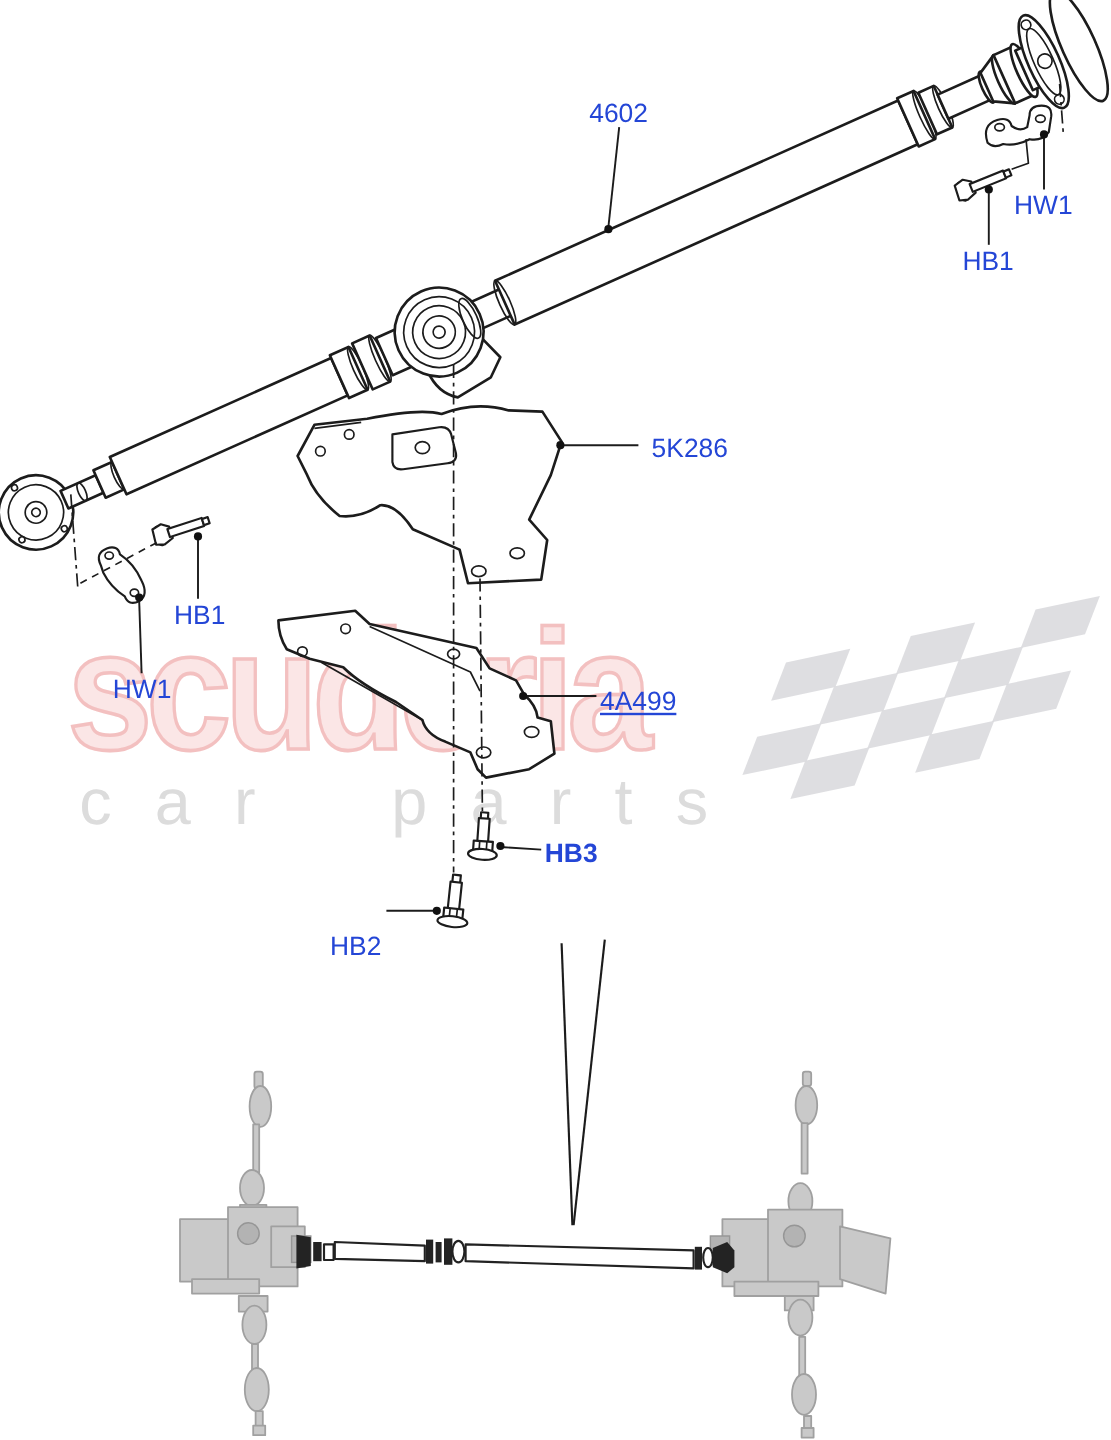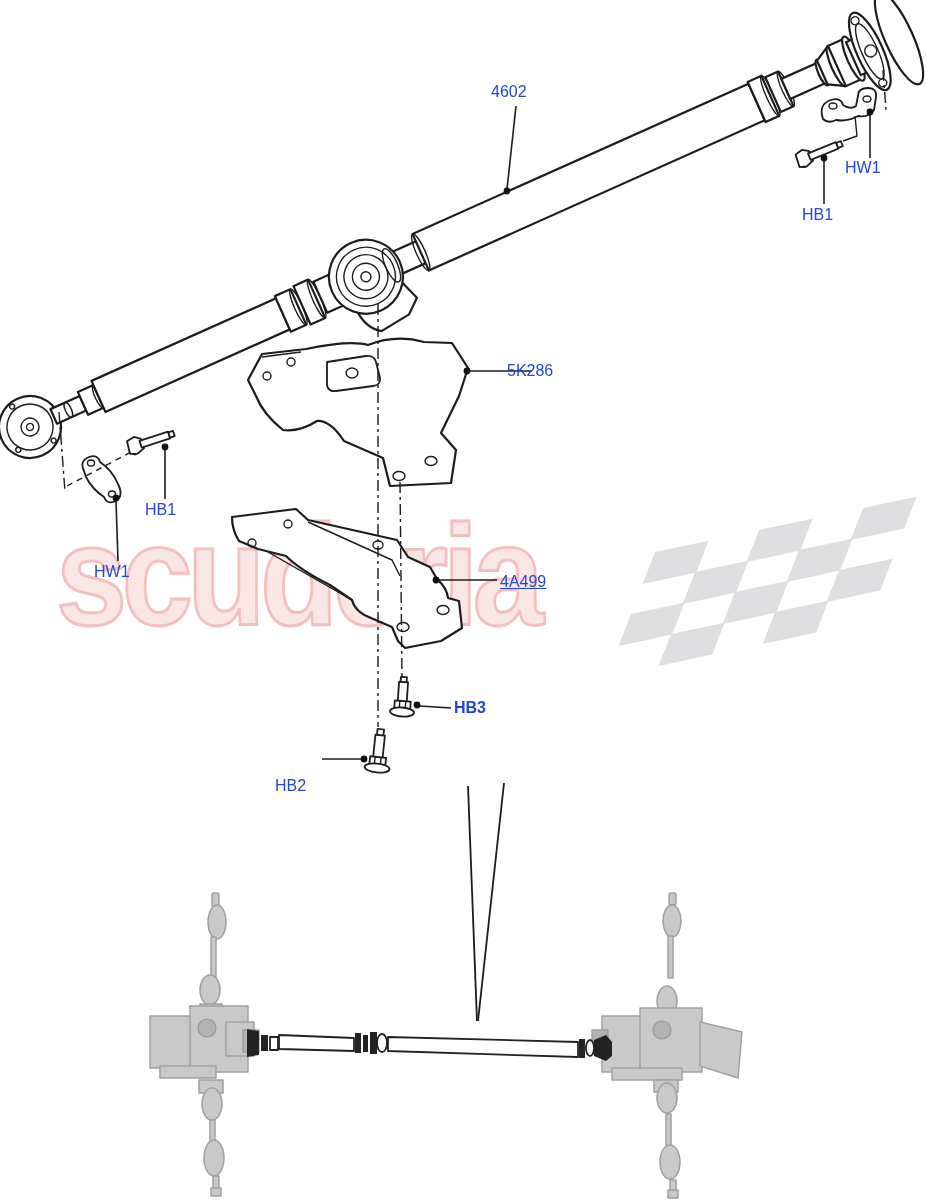--- a/index.html
+++ b/index.html
@@ -14,21 +14,21 @@
     text-shadow:0 0 1px #f3c0c0;
     transform:scaleX(.90); transform-origin:left top; white-space:nowrap;
   }
   .wm-tagline {
     position:absolute; left:66px; top:642px; z-index:0;
     font-size:54px; line-height:1; color:#dcdcdc;
     letter-spacing:36px; word-spacing:26px; white-space:nowrap;
   }
   svg.art { position:absolute; left:0; top:0; z-index:1; }
   .plabel {
-    position:absolute; z-index:2; font-size:16px; line-height:1;
+    position:absolute; z-index:2; font-size:22px; line-height:1;
     color:#2446d6; white-space:nowrap;
   }
   .s2 { fill:#fff; stroke:#1c1c1c; stroke-width:2.2; stroke-linejoin:round; }
   .s1 { fill:none; stroke:#1c1c1c; stroke-width:1.4; stroke-linejoin:round; }
   .h2 { fill:#fff; stroke:#1c1c1c; stroke-width:1.8; stroke-linejoin:round; }
   .ld { stroke:#1c1c1c; stroke-width:1.6; fill:none; }
   .dd { stroke:#1c1c1c; stroke-width:1.4; fill:none; stroke-dasharray:11 4 3 4; }
   .d2 { stroke:#1c1c1c; stroke-width:1.4; fill:none; stroke-dasharray:6 5; }
   .vc { stroke:#1c1c1c; stroke-width:1.8; fill:none; }
   .gy { fill:#c9c9c9; stroke:#a0a0a0; stroke-width:1.5; stroke-linejoin:round; }
@@ -37,20 +37,21 @@
   .pb { fill:#232323; stroke:none; }
   .fc { fill:#dadade; opacity:.9; }
   .dot { fill:#111; stroke:none; }
 </style>
 </head>
 <body>
 
 <div class="stage">
 
   <div class="wm-brand">scuderia</div>
+  <div class="wm-tagline">car parts</div>
 
   <svg class="art" width="926" height="1200" viewBox="0 0 926 1200">
 
     <g transform="matrix(52,-11,-12,31,655,552)">
       <rect class="fc" x="0" y="0" width="1.03" height="1.03"></rect>
       <rect class="fc" x="2" y="0" width="1.03" height="1.03"></rect>
       <rect class="fc" x="4" y="0" width="1.03" height="1.03"></rect>
       <rect class="fc" x="1" y="1" width="1.03" height="1.03"></rect>
       <rect class="fc" x="3" y="1" width="1.03" height="1.03"></rect>
       <rect class="fc" x="0" y="2" width="1.03" height="1.03"></rect>
@@ -275,19 +276,19 @@
         <rect class="pb" x="579" y="1039" width="6" height="19"></rect>
         <ellipse class="pw" cx="590" cy="1048" rx="4" ry="8"></ellipse>
         <path class="pb" d="M594,1040 L606,1035 L612,1042 L612,1056 L606,1061 L594,1056 Z"></path>
       </g>
     </g>
   </svg>
 
   <div class="plabel" style="left:491px; top:84px;">4602</div>
   <div class="plabel" style="left:845px; top:160px;">HW1</div>
   <div class="plabel" style="left:802px; top:207px;">HB1</div>
-  <div class="plabel" style="left:507px; top:363px;">5K286</div>
+  <div class="plabel" style="left:543px; top:363px;">5K286</div>
   <div class="plabel" style="left:145px; top:502px;">HB1</div>
   <div class="plabel" style="left:94px;  top:564px;">HW1</div>
   <div class="plabel" style="left:500px; top:574px;text-decoration:underline;">4A499</div>
   <div class="plabel" style="left:454px; top:700px;font-weight:bold;">HB3</div>
   <div class="plabel" style="left:275px; top:778px;">HB2</div>
 </div>
 
 </body></html>

